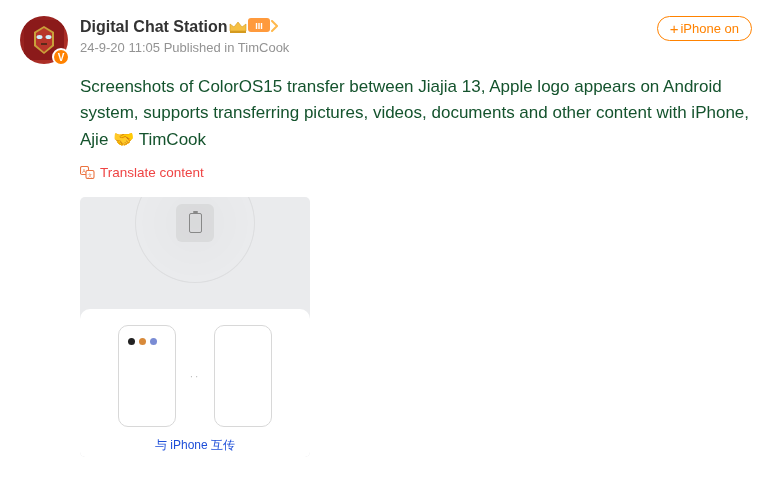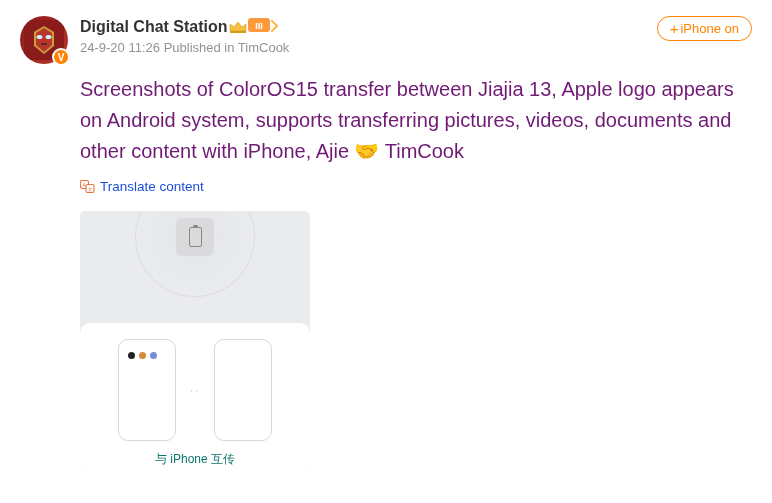--- a/index.html
+++ b/index.html
@@ -37,26 +37,26 @@
       position: absolute; right: 0; top: 0;
       border: 1.5px solid #ff8200; color: #ff8200;
       background: #fff; border-radius: 18px;
       padding: 4px 12px; font-size: 13px; font-weight: 500;
       display: inline-flex; align-items: center; gap: 2px;
       cursor: pointer;
     }
     .plus { font-size: 15px; line-height: 1; }
     .content {
       margin-left: 60px; margin-top: 10px;
-      font-size: 20px; color: #701a75; line-height: 1.55;
+      font-size: 17px; color: #14532d; line-height: 1.55;
     }
     .emoji { display: inline-block; }
     .translate {
       margin-left: 60px; margin-top: 12px;
-      color: #1d4ed8; font-size: 13.5px;
+      color: #ef4444; font-size: 13.5px;
       display: inline-flex; align-items: center; gap: 5px;
       cursor: pointer;
     }
     .translate-icon { width: 15px; height: 13px; }
     .image-card {
       margin-left: 60px; margin-top: 14px;
       width: 230px; height: 260px;
       background: #eaebed; border-radius: 5px;
       display: flex; flex-direction: column; align-items: center;
       position: relative; overflow: hidden;
@@ -88,21 +88,21 @@
       display: flex; align-items: center; justify-content: center;
     }
     .phone-screen { width: 50px; height: 88px; border-radius: 6px; background: #fff; position: relative; }
     .cam-dots { position: absolute; top: 6px; left: 6px; display: flex; gap: 4px; }
     .cam-dots span { width: 7px; height: 7px; border-radius: 50%; display: block; }
     .cam-dots .d1 { background: #222; }
     .cam-dots .d2 { background: #d88a3a; }
     .cam-dots .d3 { background: #7a8cd4; }
     .dots-between { color: #bbb; font-size: 10px; letter-spacing: 2px; }
     .apple-logo { color: #222; font-size: 14px; }
-    .caption { color: #0f766e; font-size: 12px; margin-top: 10px; }
+    .caption { color: #1d4ed8; font-size: 12px; margin-top: 10px; }
   </style>
 </head>
 <body>
 
 <div class="post">
   <div class="header">
     <div class="avatar-wrap">
       <div class="avatar">
         <svg viewBox="0 0 40 40">
           <rect width="40" height="40" fill="#8b1a1a"></rect>
@@ -132,21 +132,21 @@
             <text x="11" y="10.5" text-anchor="middle" font-size="9" font-weight="700" fill="#fff" font-family="Arial">III</text>
           </svg>
         </span>
         <span>
           <svg width="8" height="12" viewBox="0 0 8 12">
               <path d="M2 1 L7 6 L2 11" fill="none" stroke="#ffb94d" stroke-width="2" stroke-linecap="round"></path>
             </svg>
         </span>
       </div>
       <div class="meta">
-        <span>24-9-20 11:26</span>
+        <span>24-9-20 11:05</span>
         <span> </span>
         <span>Published in</span>
         <span> </span>
         <span>TimCook</span>
       </div>
     </div>
     <button class="focus-btn">
       <span class="plus">+</span>
       <span>iPhone on</span>
     </button>

